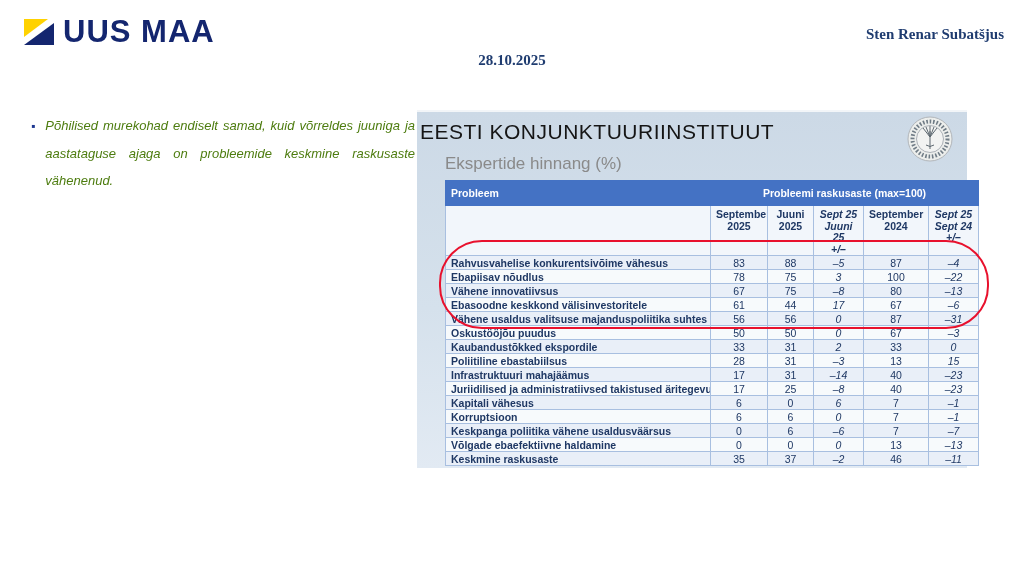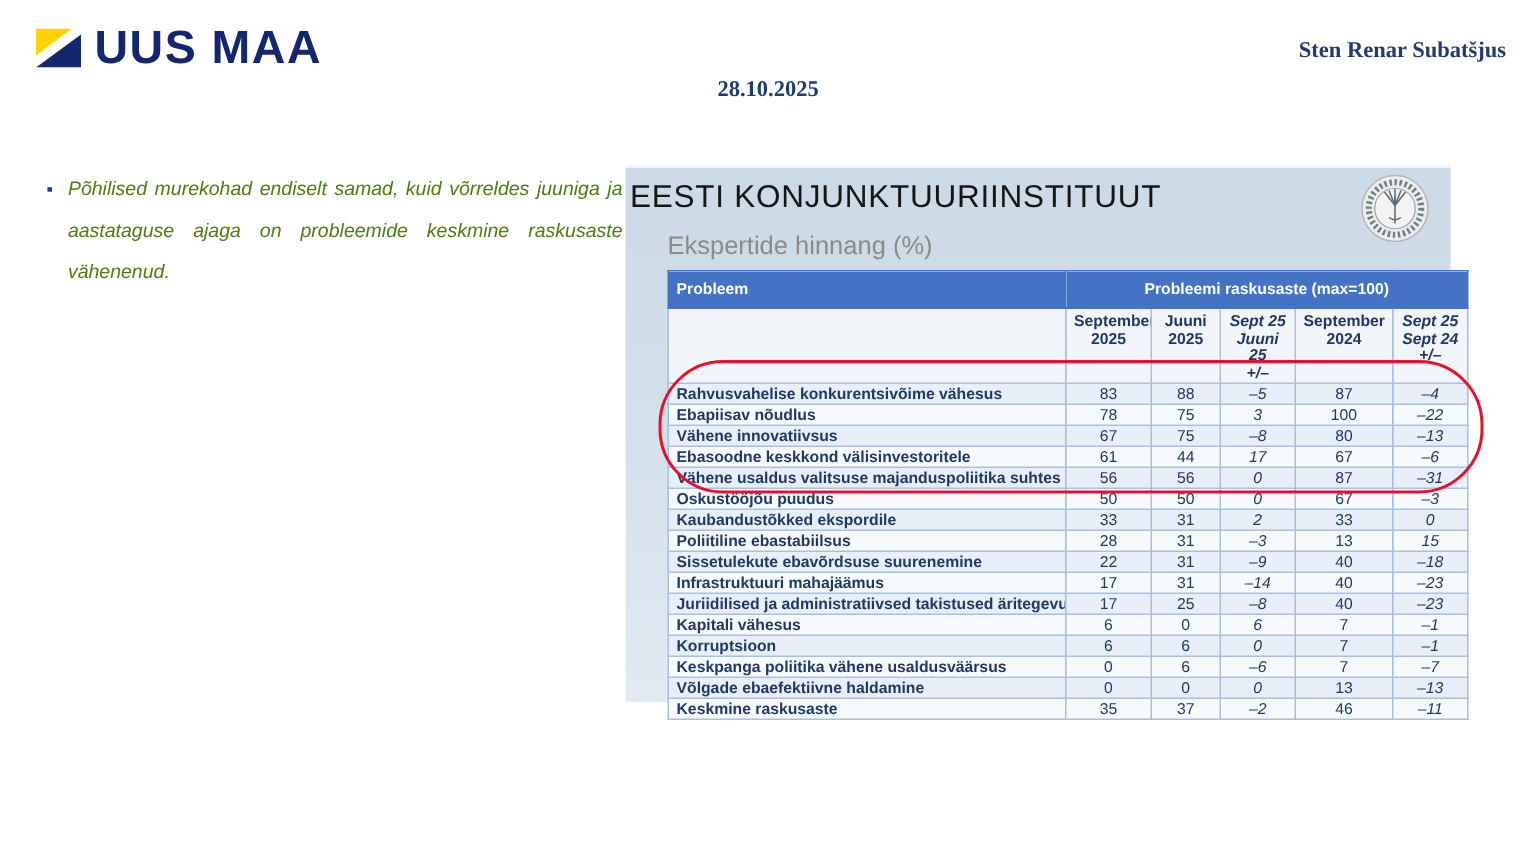--- a/index.html
+++ b/index.html
@@ -202,28 +202,20 @@
         </tr>
         <tr class="body-row">
           <td class="rlabel">Poliitiline ebastabiilsus</td>
           <td class="val">28</td>
           <td class="val">31</td>
           <td class="val ital">–3</td>
           <td class="val">13</td>
           <td class="val ital">15</td>
         </tr>
         <tr class="body-row">
-          <td class="rlabel">Sissetulekute ebavõrdsuse suurenemine</td>
-          <td class="val">22</td>
-          <td class="val">31</td>
-          <td class="val ital">–9</td>
-          <td class="val">40</td>
-          <td class="val ital">–18</td>
-        </tr>
-        <tr class="body-row">
           <td class="rlabel">Infrastruktuuri mahajäämus</td>
           <td class="val">17</td>
           <td class="val">31</td>
           <td class="val ital">–14</td>
           <td class="val">40</td>
           <td class="val ital">–23</td>
         </tr>
         <tr class="body-row">
           <td class="rlabel">Juriidilised ja administratiivsed takistused äritegevusele</td>
           <td class="val">17</td>

